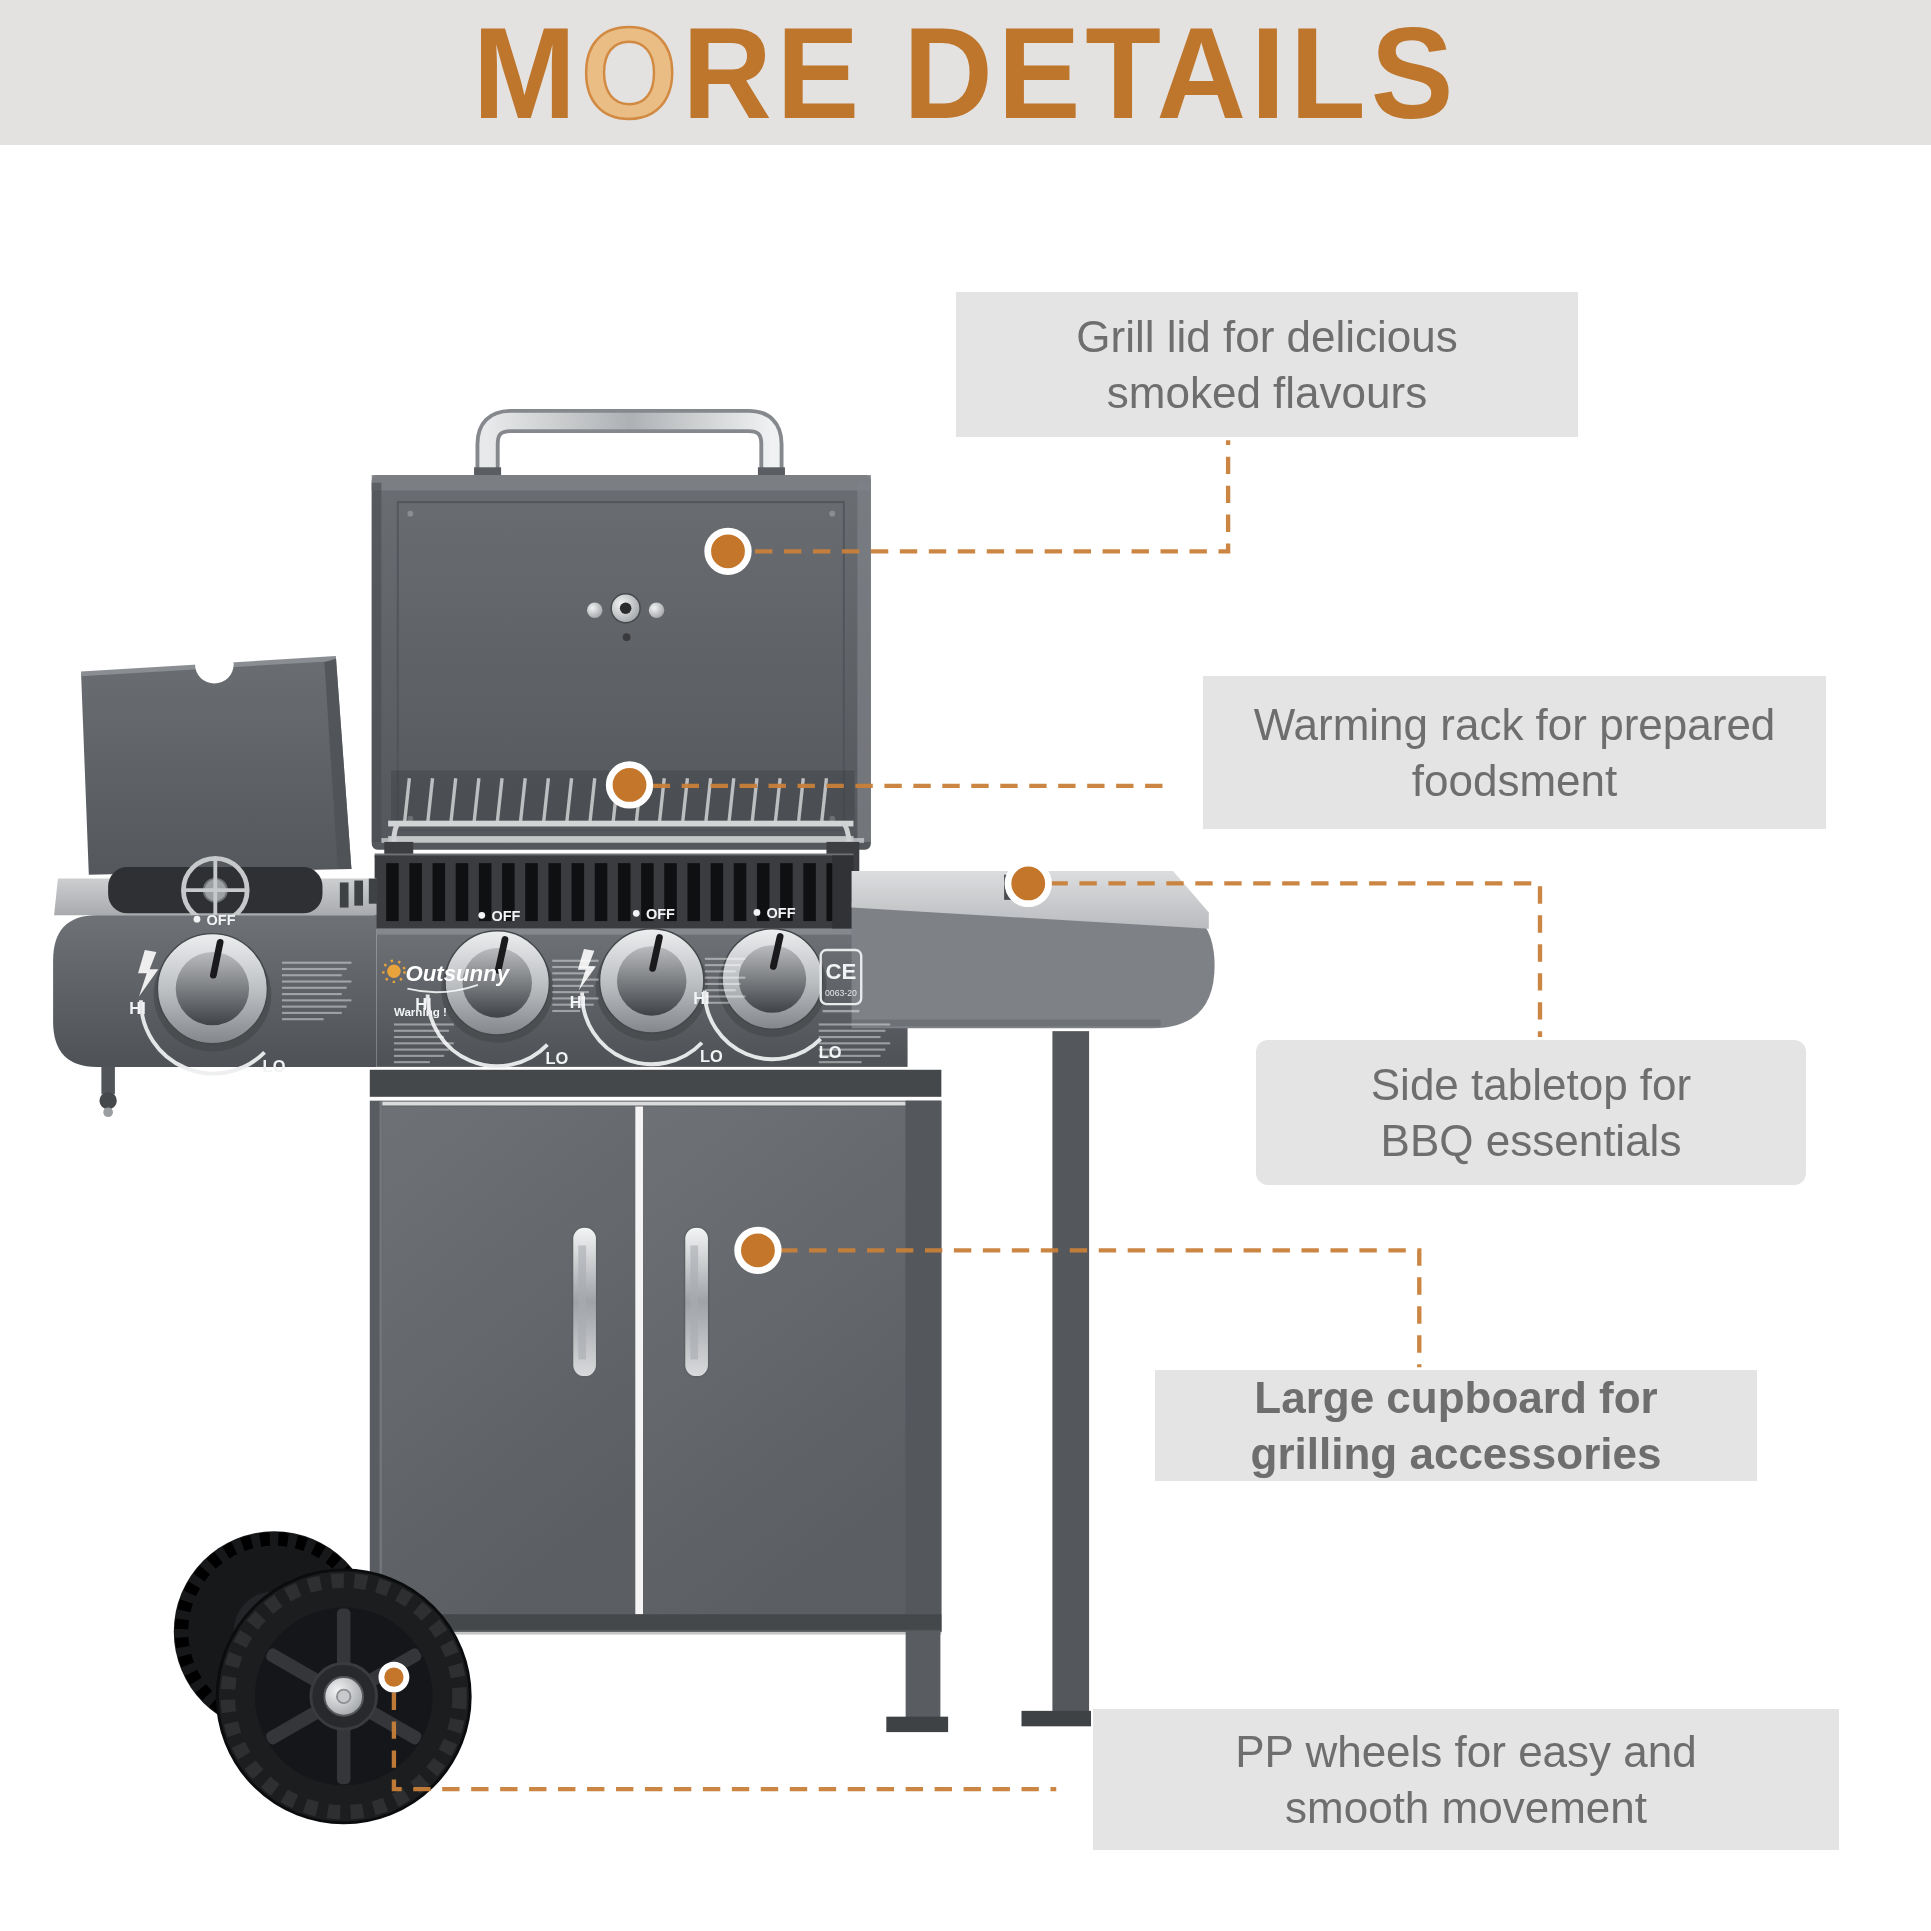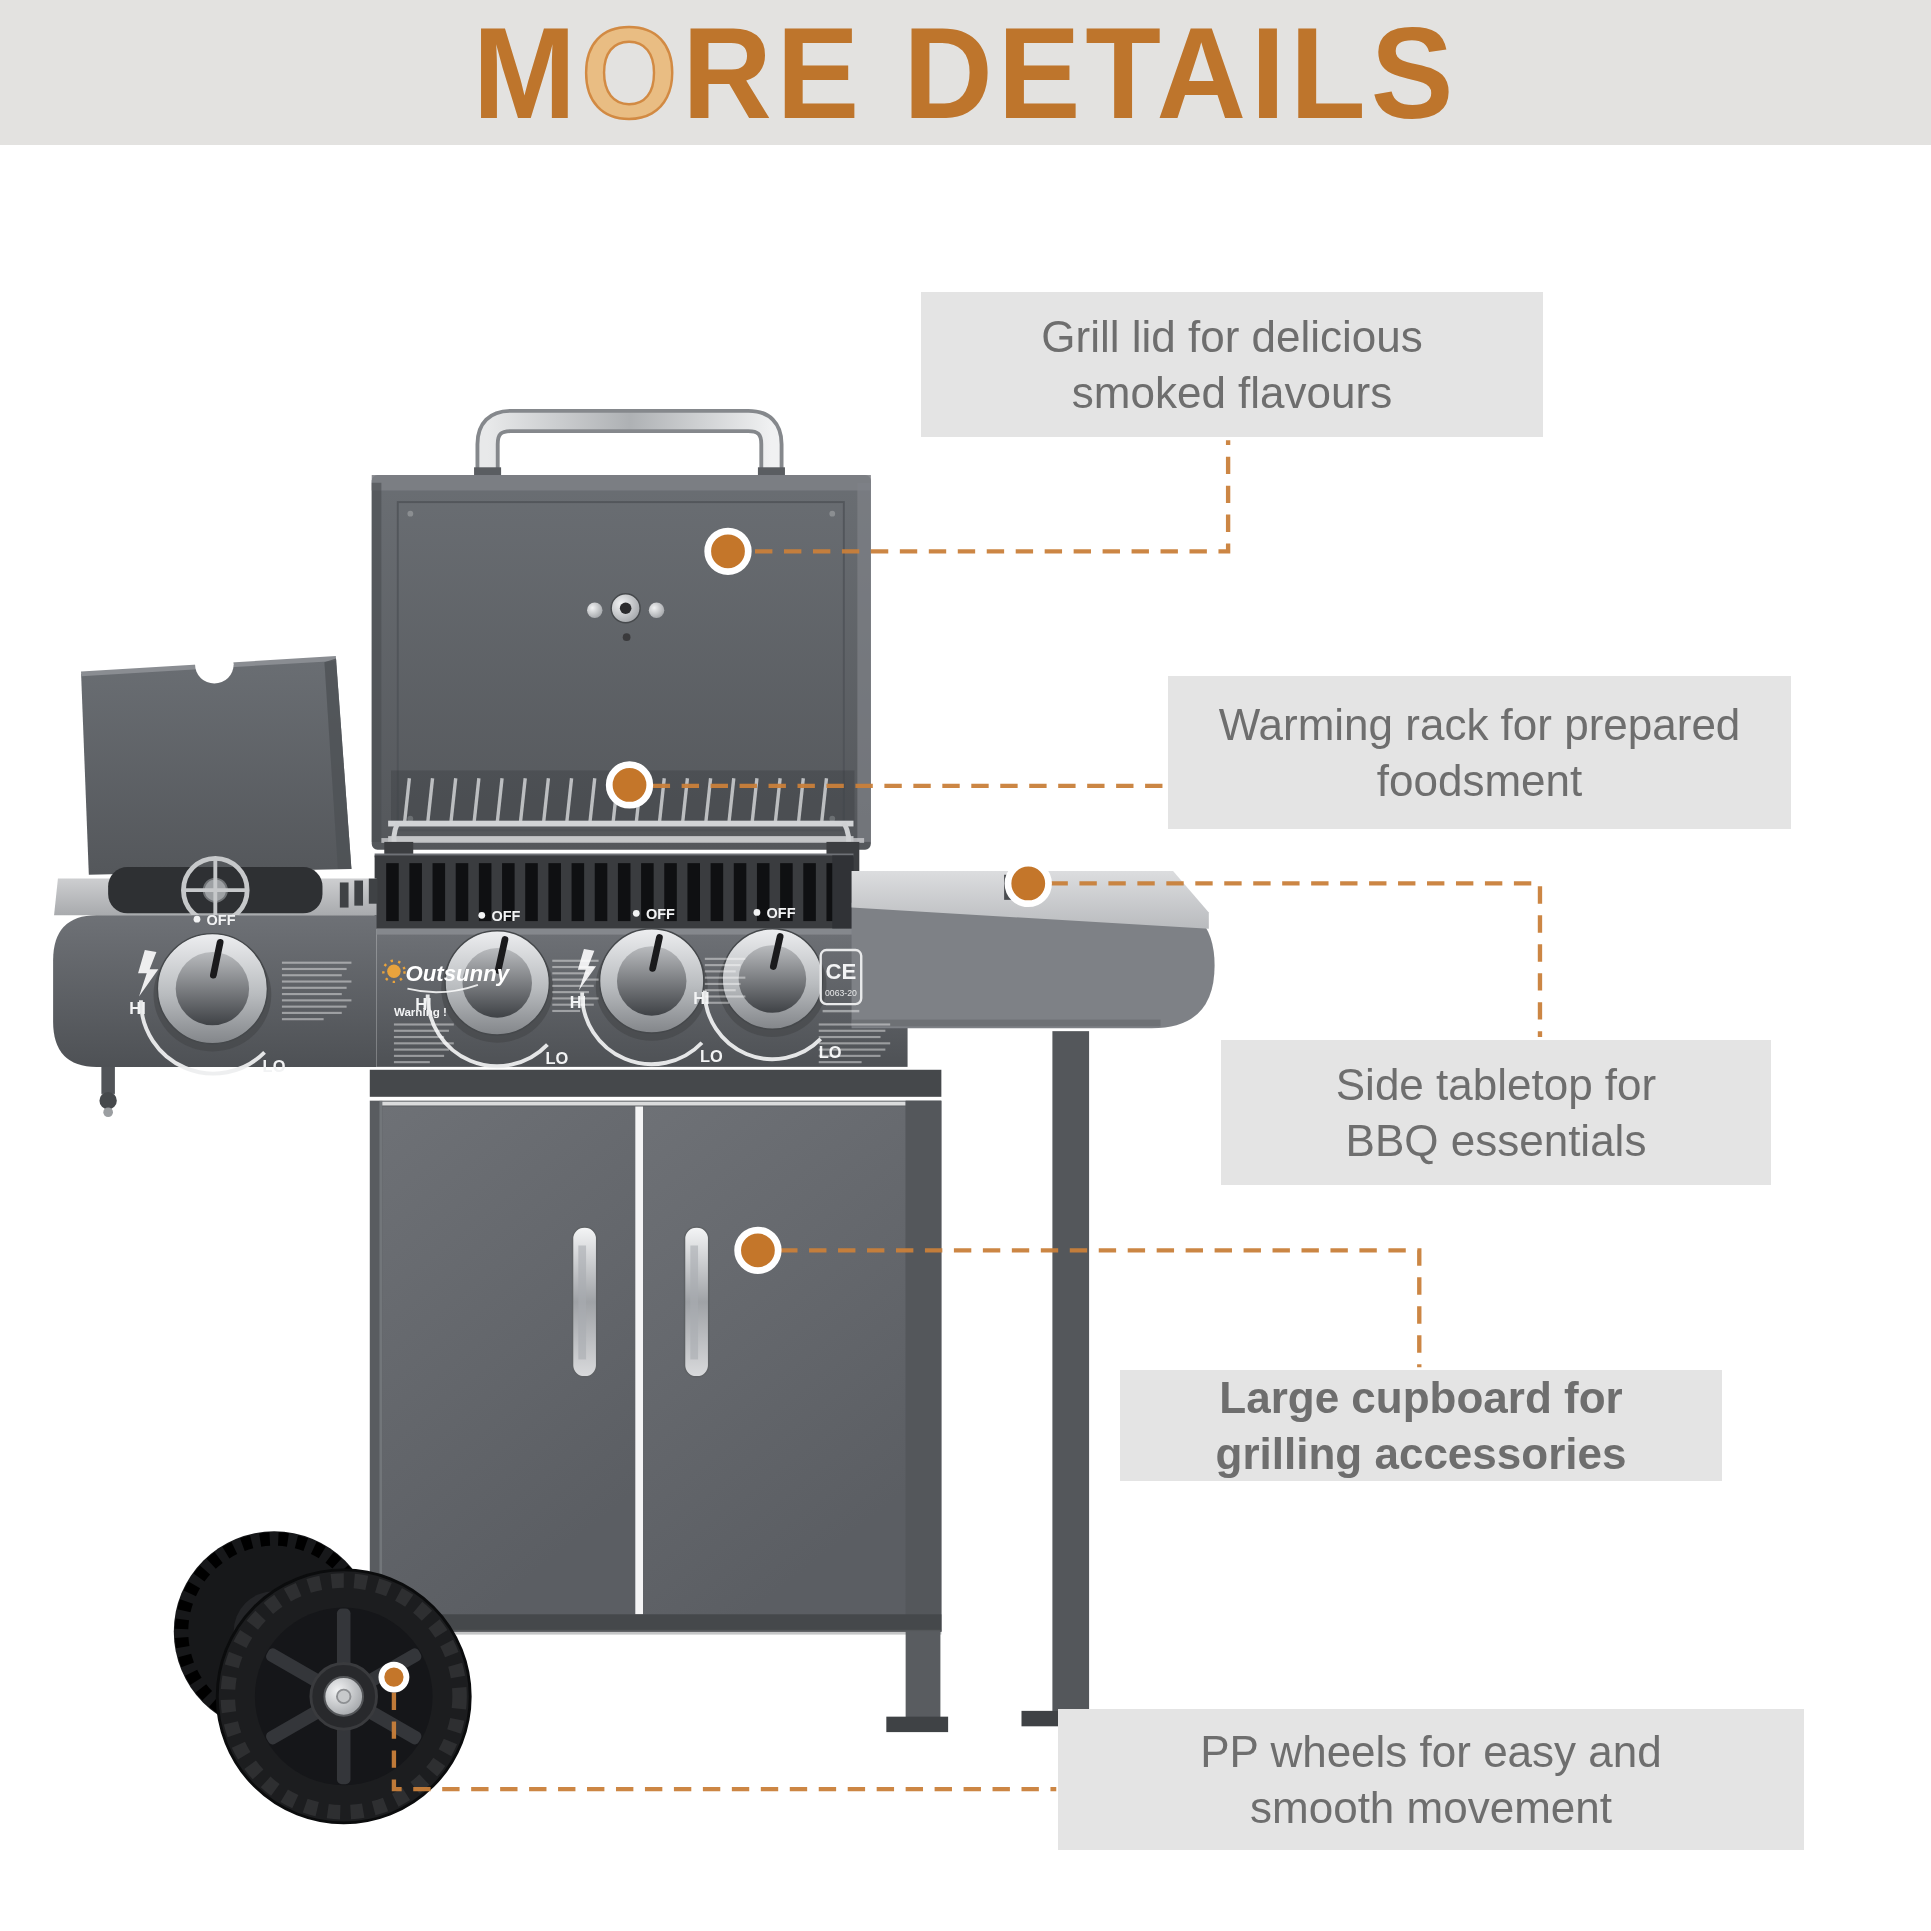--- a/index.html
+++ b/index.html
@@ -5,21 +5,21 @@
   html,body{margin:0;padding:0;background:#ffffff;}
   .stage{position:relative;width:1931px;height:1931px;overflow:hidden;background:#fff;
          font-family:"Liberation Sans","DejaVu Sans",sans-serif;padding-left:48px;}
   .banner{position:absolute;left:0;top:0;width:1931px;height:145px;background:#E3E2E0;
           display:flex;align-items:center;justify-content:center;}
   .banner h1{margin:0;font-size:124px;font-weight:800;letter-spacing:4.8px;color:#BE752C;
              transform:scaleY(1.04);white-space:pre;}
   .banner h1 .lite{color:#E9BD83;-webkit-text-stroke:2.4px #D28A43;}
   .callout{position:absolute;background:#E4E4E4;color:#6E6E6E;display:flex;align-items:center;
            justify-content:center;text-align:center;font-size:44px;line-height:1.26;
-           white-space:pre-line;}
+           white-space:pre-line;margin-left:35px;}
   svg text{font-family:"Liberation Sans","DejaVu Sans",sans-serif;}
   .gfx{position:absolute;left:0;top:0;}
 </style>
 </head>
 <body>
 
 <div class="stage">
 
   <div class="banner">
     <h1><span>M</span><span class="lite">O</span><span>RE DETAILS</span></h1>
@@ -378,20 +378,20 @@
       <circle cx="1065" cy="915" r="21" stroke-width="7"></circle>
       <circle cx="785" cy="1295" r="21" stroke-width="7"></circle>
       <circle cx="408" cy="1737" r="13" stroke-width="6"></circle>
     </g>
   </svg>
 
   <div class="callout" style="left:921px;top:292px;width:622px;height:145px;">Grill lid for delicious
 smoked flavours</div>
   <div class="callout" style="left:1168px;top:676px;width:623px;height:153px;">Warming rack for prepared
 foodsment</div>
-  <div class="callout" style="left:1221px;top:1040px;width:550px;height:145px;">Side tabletop for
+  <div class="callout" style="left:1221px;top:1040px;width:550px;height:145px;border-radius:12px;">Side tabletop for
 BBQ essentials</div>
   <div class="callout" style="left:1120px;top:1370px;width:602px;height:111px;font-weight:bold;">Large cupboard for
 grilling accessories</div>
   <div class="callout" style="left:1058px;top:1709px;width:746px;height:141px;">PP wheels for easy and
 smooth movement</div>
 </div>
 
 
 </body></html>

